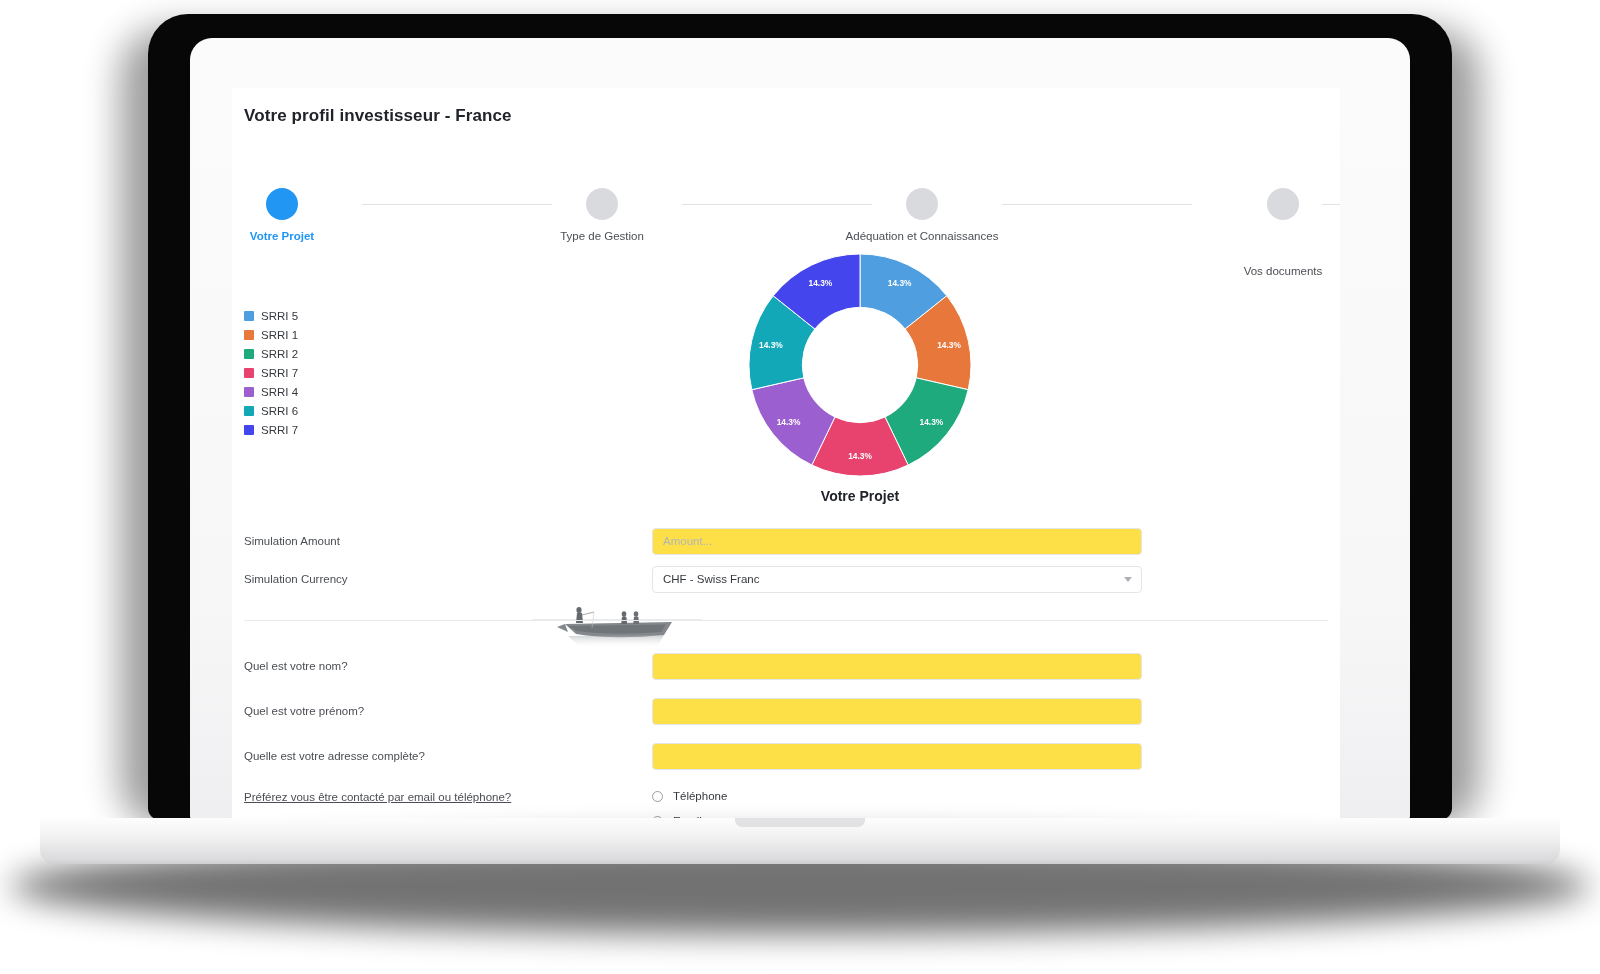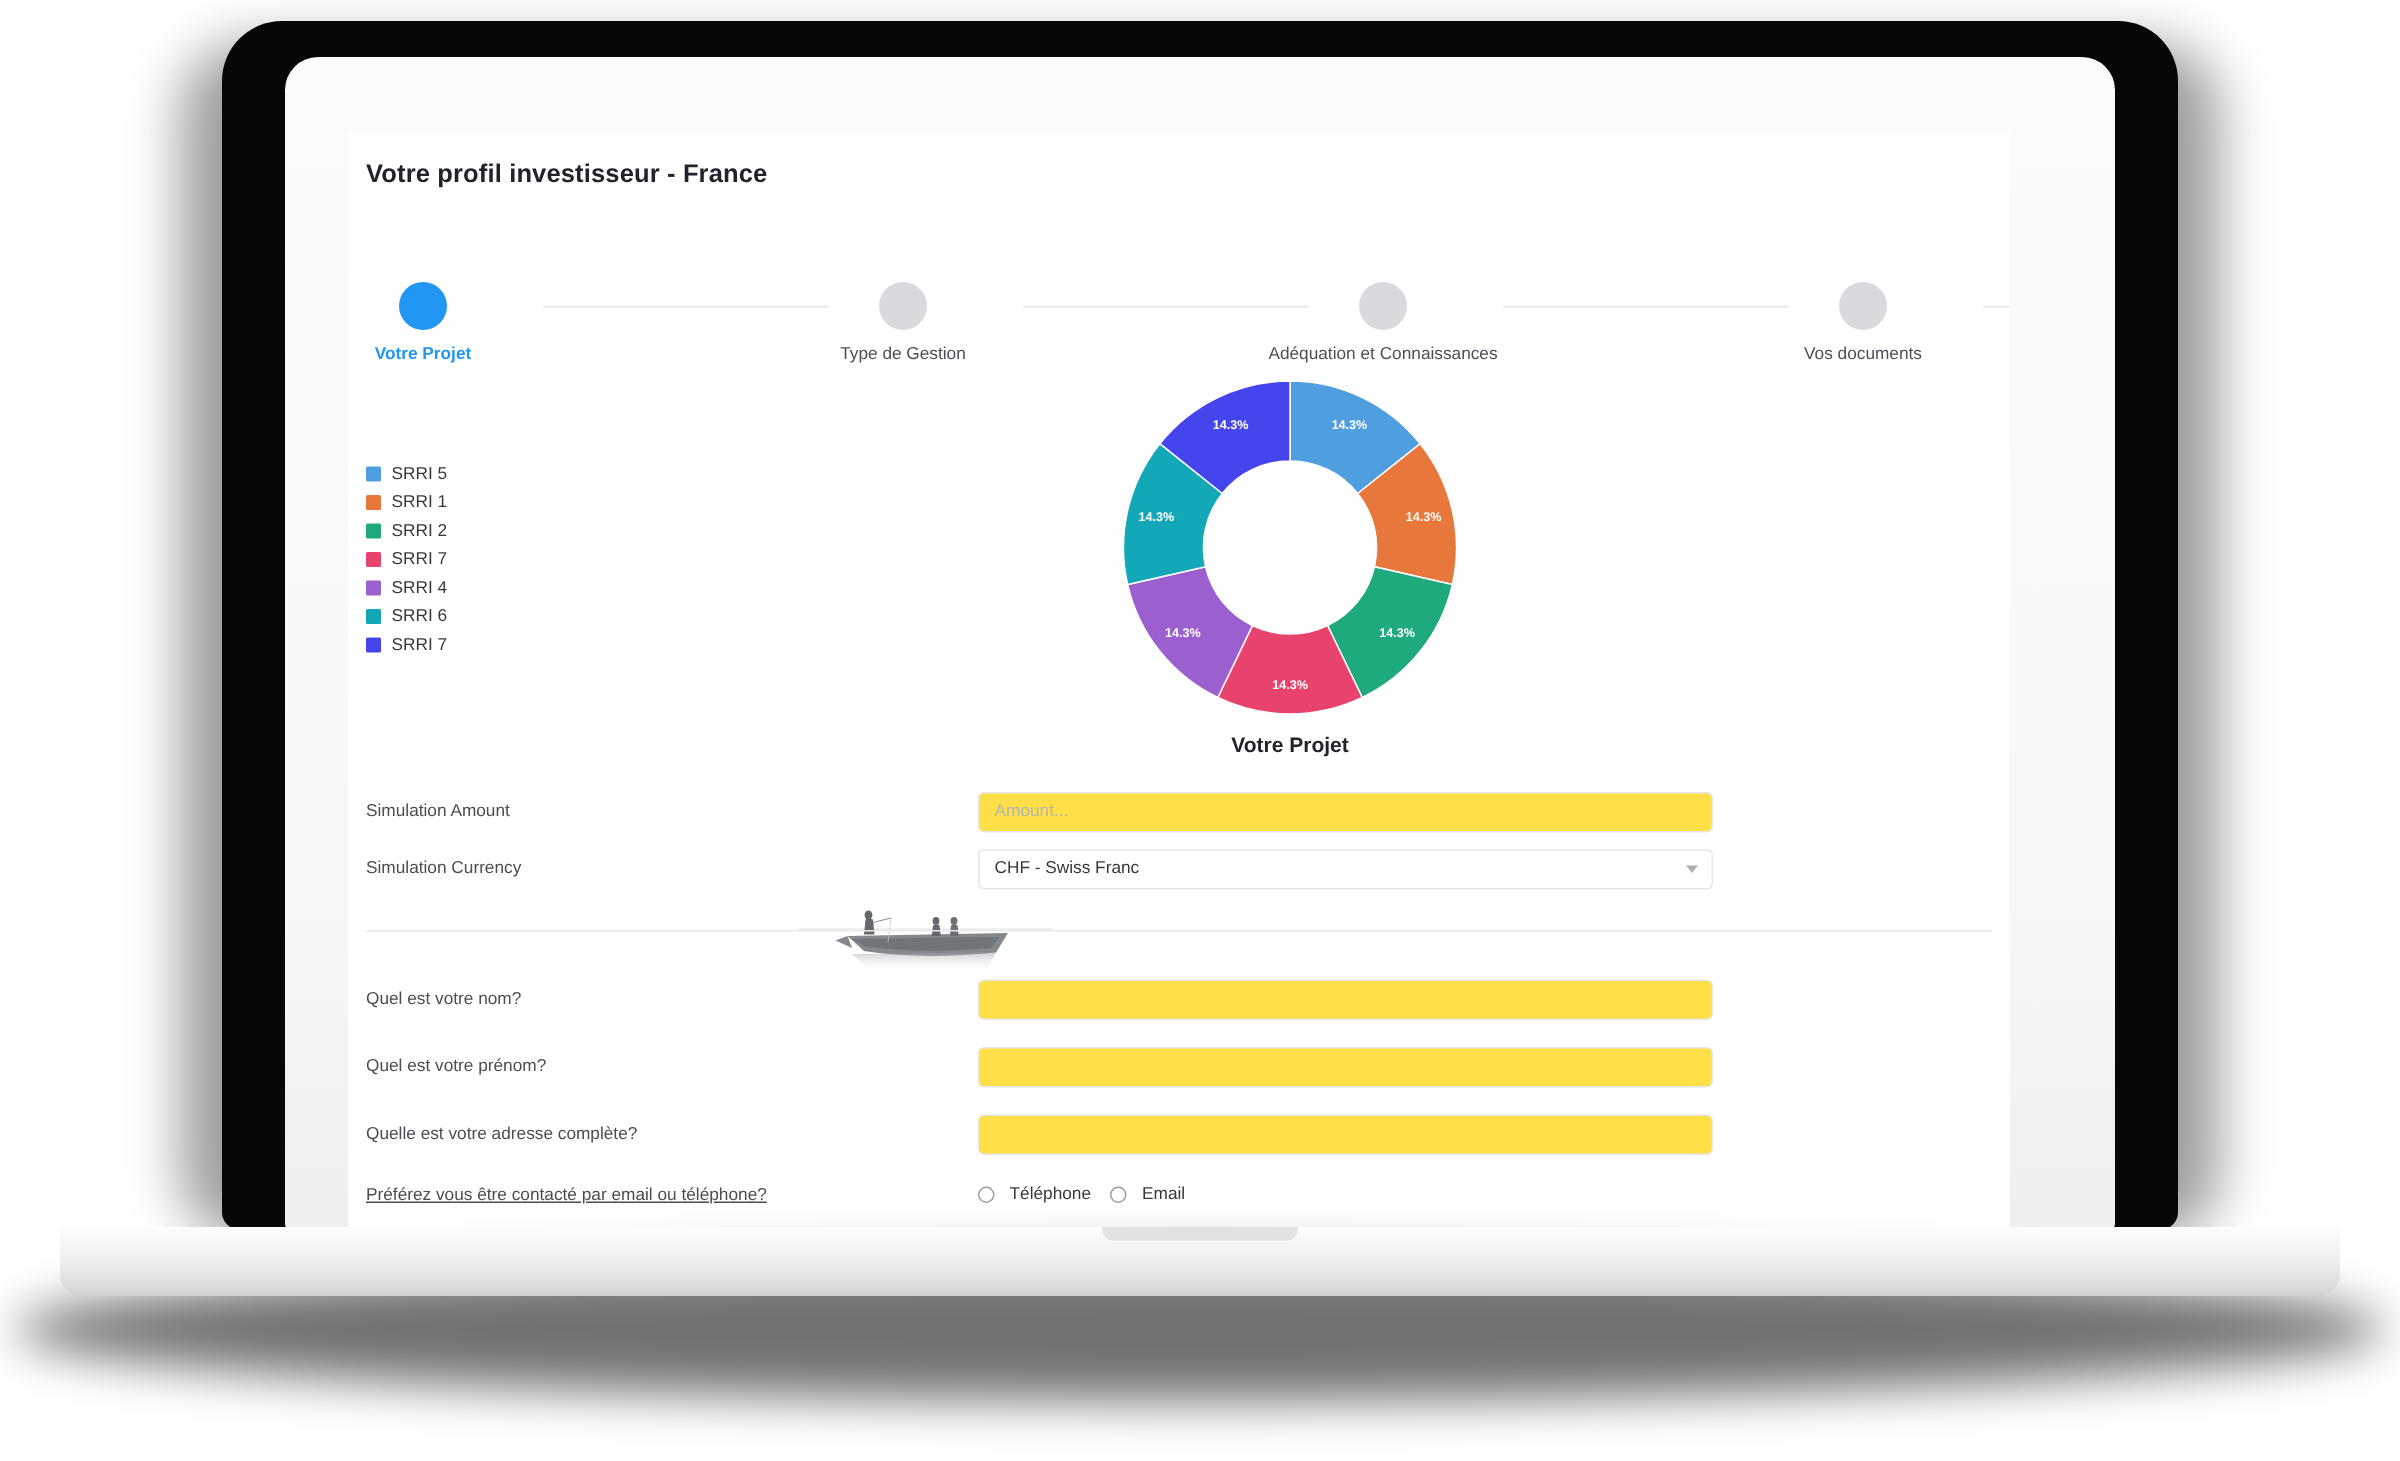--- a/index.html
+++ b/index.html
@@ -163,21 +163,21 @@
     position: absolute; right: 10px; top: 11px;
     width: 0; height: 0;
     border-left: 4px solid transparent;
     border-right: 4px solid transparent;
     border-top: 5px solid #aeb0b5;
   }
   #divider {
     position: absolute; left: 12px; top: 100px;
     width: 1084px; height: 1px; background: #e8e9eb;
   }
-  .radio-group { display: flex; flex-direction: row; gap: 13px; }
+  .radio-group { display: flex; flex-direction: column; gap: 13px; }
   .radio-row { display: flex; align-items: center; }
   .radio-dot {
     width: 11px; height: 11px; border-radius: 50%;
     border: 1px solid #9a9da3; background: #fff; margin-right: 10px;
     flex: none;
   }
   .radio-label { font-size: 11.5px; color: #35383e; }
 </style>
 </head>
 <body>
@@ -236,21 +236,21 @@
           <div class="step-label">Votre Projet</div>
         </div>
         <div class="step" style="left:290px;">
           <div class="step-circle" style="background: rgb(217, 218, 222);"></div>
           <div class="step-label">Type de Gestion</div>
         </div>
         <div class="step" style="left:610px;">
           <div class="step-circle" style="background: rgb(217, 218, 222);"></div>
           <div class="step-label">Adéquation et Connaissances</div>
         </div>
-        <div class="step" style="left:930px;">
+        <div class="step" style="left:971px;gap:35px;">
           <div class="step-circle" style="background: rgb(217, 218, 222);"></div>
           <div class="step-label">Vos documents</div>
         </div>
       </div>
 
       <div id="chart-legend">
           <div class="legend-row">
             <span class="legend-swatch" style="background: rgb(79, 158, 224);"></span>
             <span class="legend-label">SRRI 5</span>
           </div>

